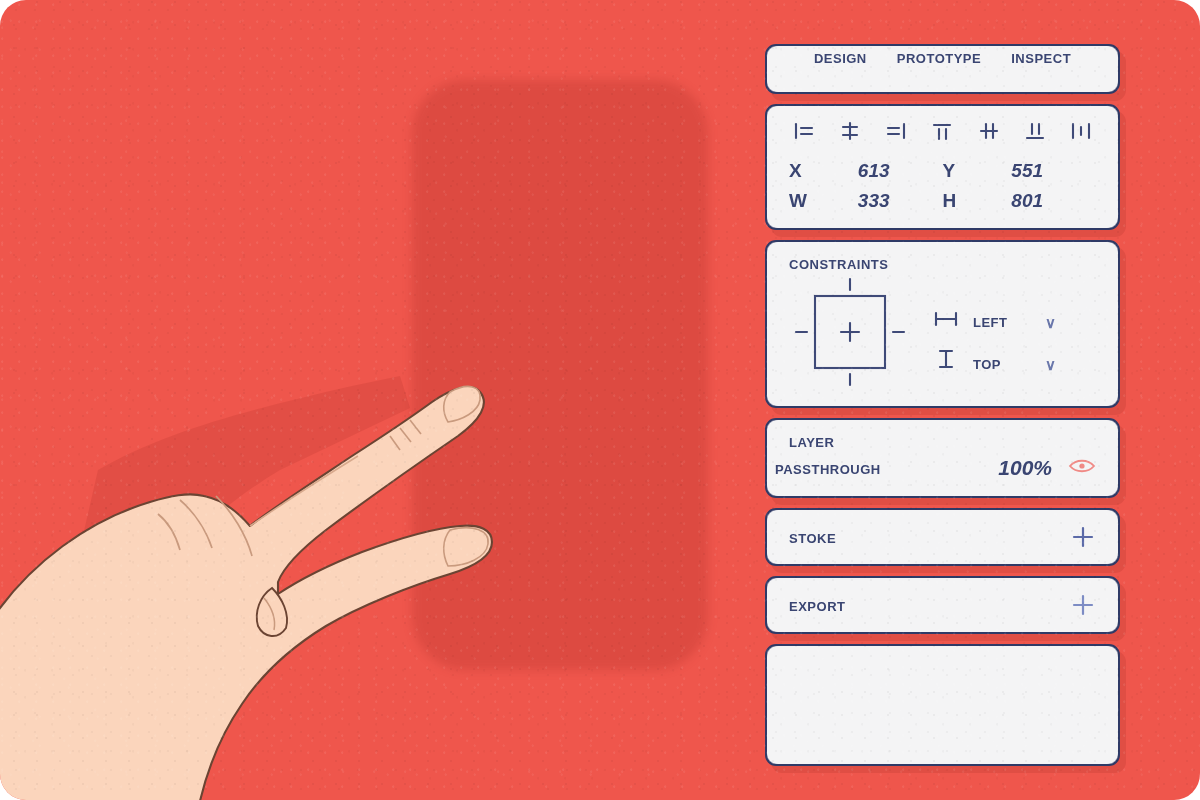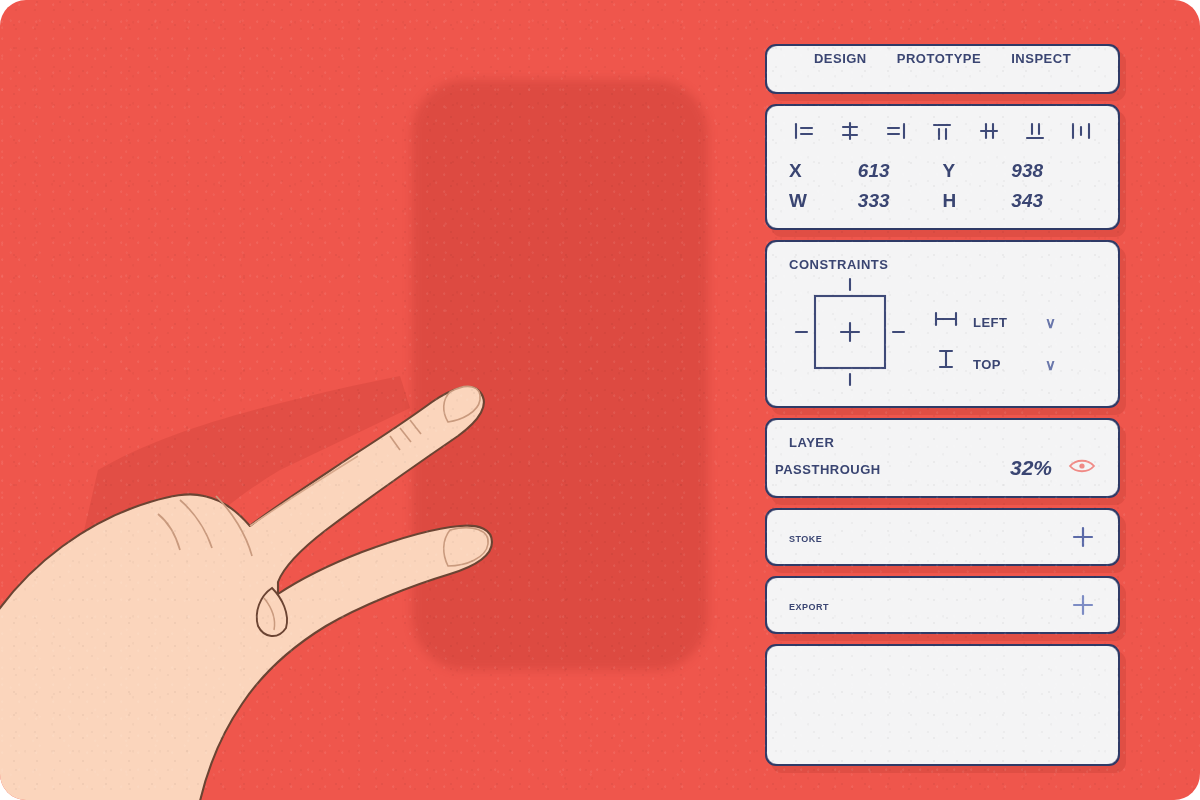--- a/index.html
+++ b/index.html
@@ -248,21 +248,21 @@
     cursor: text;
   }
 
   
   .crow {
     height: 54px;
     display: flex;
     align-items: center;
     padding: 0 22px;
   }
-  .crow .lbl { font-size: 13px; flex: 1 1 auto; }
+  .crow .lbl { font-size: 19px; flex: 1 1 auto; }
   .plus {
     width: 26px; height: 26px;
     cursor: pointer;
     color: #5b6aa8;
   }
   .blank-card { height: 118px; }
 </style>
 </head>
 <body>
 
@@ -396,27 +396,27 @@
               </g>
             </svg>
           </div>
         </div>
 
         <div class="dims">
           <div class="dim-row">
             <div class="dim-key hand-font">X</div>
             <div class="dim-val hand-font">613</div>
             <div class="dim-key hand-font">Y</div>
-            <div class="dim-val hand-font">938</div>
+            <div class="dim-val hand-font">551</div>
           </div>
           <div class="dim-row">
             <div class="dim-key hand-font">W</div>
             <div class="dim-val hand-font">333</div>
             <div class="dim-key hand-font">H</div>
-            <div class="dim-val hand-font">343</div>
+            <div class="dim-val hand-font">801</div>
           </div>
         </div>
       </div>
 
       <div class="card">
         <div class="card-title hand-font caps">Constraints</div>
         <div class="constraints-body">
 
           <div class="constraint-pad">
             <svg width="118" height="112" viewBox="0 0 118 112">
@@ -460,21 +460,21 @@
               <span class="chev hand-font">∨</span>
             </div>
           </div>
         </div>
       </div>
 
       <div class="card">
         <div class="card-title hand-font caps">Layer</div>
         <div class="layer-body">
           <div class="layer-label hand-font caps">Passthrough</div>
-          <div class="layer-val hand-font">32%</div>
+          <div class="layer-val hand-font">100%</div>
           <span>
             <svg width="28" height="16" viewBox="0 0 28 16">
               <path d="M2 8 C8 1 20 1 26 8 C20 15 8 15 2 8 Z" fill="none" stroke="#f08a86" stroke-width="1.9"></path>
               <circle cx="14" cy="8" r="2.6" fill="#f08a86"></circle>
             </svg>
           </span>
         </div>
       </div>
 
       <div class="card">

